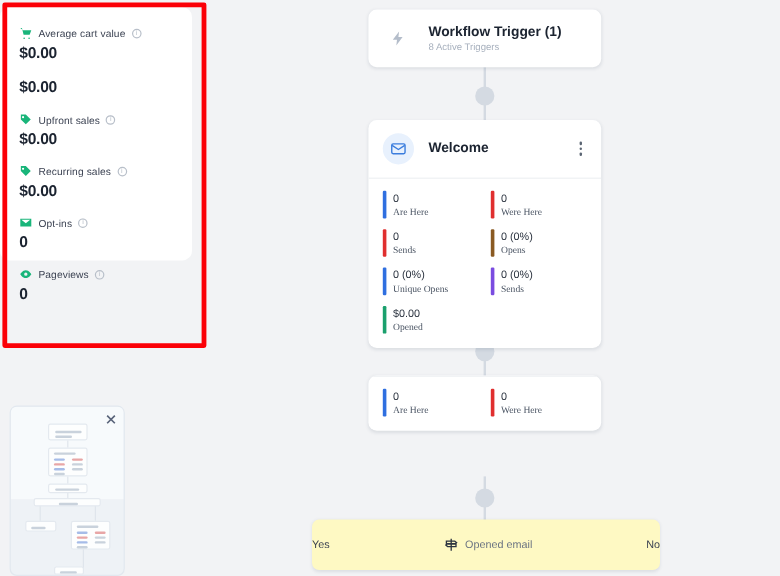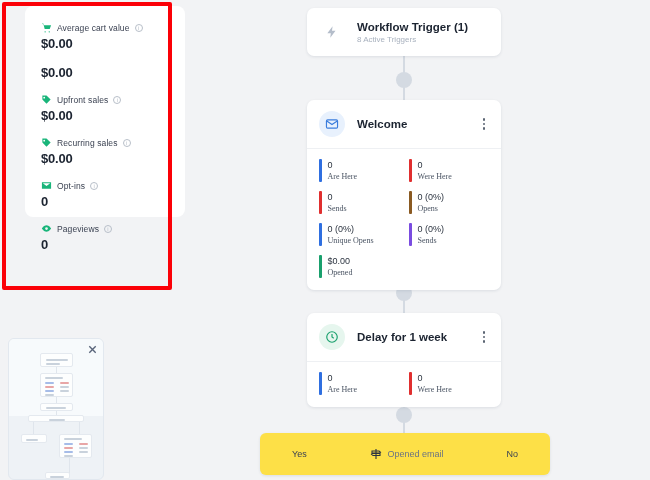--- a/index.html
+++ b/index.html
@@ -9,21 +9,21 @@
     height: 480px;
     background: #f2f3f5;
     font-family: "Liberation Sans", sans-serif;
     overflow: hidden;
     position: relative;
   }
 
   
   #stats-panel {
     position: absolute;
-    left: 25px;
+    left: 0;
     top: 6px;
     width: 160px;
     height: 211px;
     background: #ffffff;
     border-radius: 8px;
     padding: 16px 16px 0 16px;
   }
   .stat-block { margin-bottom: 14px; }
   .stat-head {
     display: flex;
@@ -177,26 +177,26 @@
     font-family: Liberation Serif, serif;
   }
 
   
   #condition-bar {
     position: absolute;
     left: 5px;
     top: 433px;
     width: 290px;
     height: 42px;
-    background: #fde047;
+    background: #fef9c3;
     border-radius: 6px;
     box-shadow: 0 1px 3px rgba(22,40,70,.10);
     display: flex;
     align-items: center;
-    padding: 0 32px;
+    padding: 0 0;
   }
   .cond-yes, .cond-no {
     font-size: 9px;
     color: #3b4252;
   }
   .cond-center {
     flex: 1 1 auto;
     display: flex;
     align-items: center;
     justify-content: center;
@@ -414,34 +414,20 @@
         <span class="bar" style="background:#1aa06d"></span>
         <span>
           <div class="mval">$0.00</div>
           <div class="mlabel">Opened</div>
         </span>
       </div>
     </div>
   </div>
 
   <div class="node" style="left:52px;top:313px;width:194px;">
-    <div class="node-head">
-      <span class="node-badge badge-green">
-        <svg viewBox="0 0 24 24" fill="none" stroke="currentColor" stroke-width="2">
-            <circle cx="12" cy="12" r="9"></circle>
-            <path d="M12 7v5l3 2"></path>
-          </svg>
-      </span>
-      <span class="node-title">Delay for 1 week</span>
-      <span class="kebab">
-          <i></i>
-          <i></i>
-          <i></i>
-        </span>
-    </div>
     <div class="node-stats">
       <div class="metric">
         <span class="bar" style="background:#2f6fe0"></span>
         <span>
           <div class="mval">0</div>
           <div class="mlabel">Are Here</div>
         </span>
       </div>
       <div class="metric">
         <span class="bar" style="background:#e02f2f"></span>

